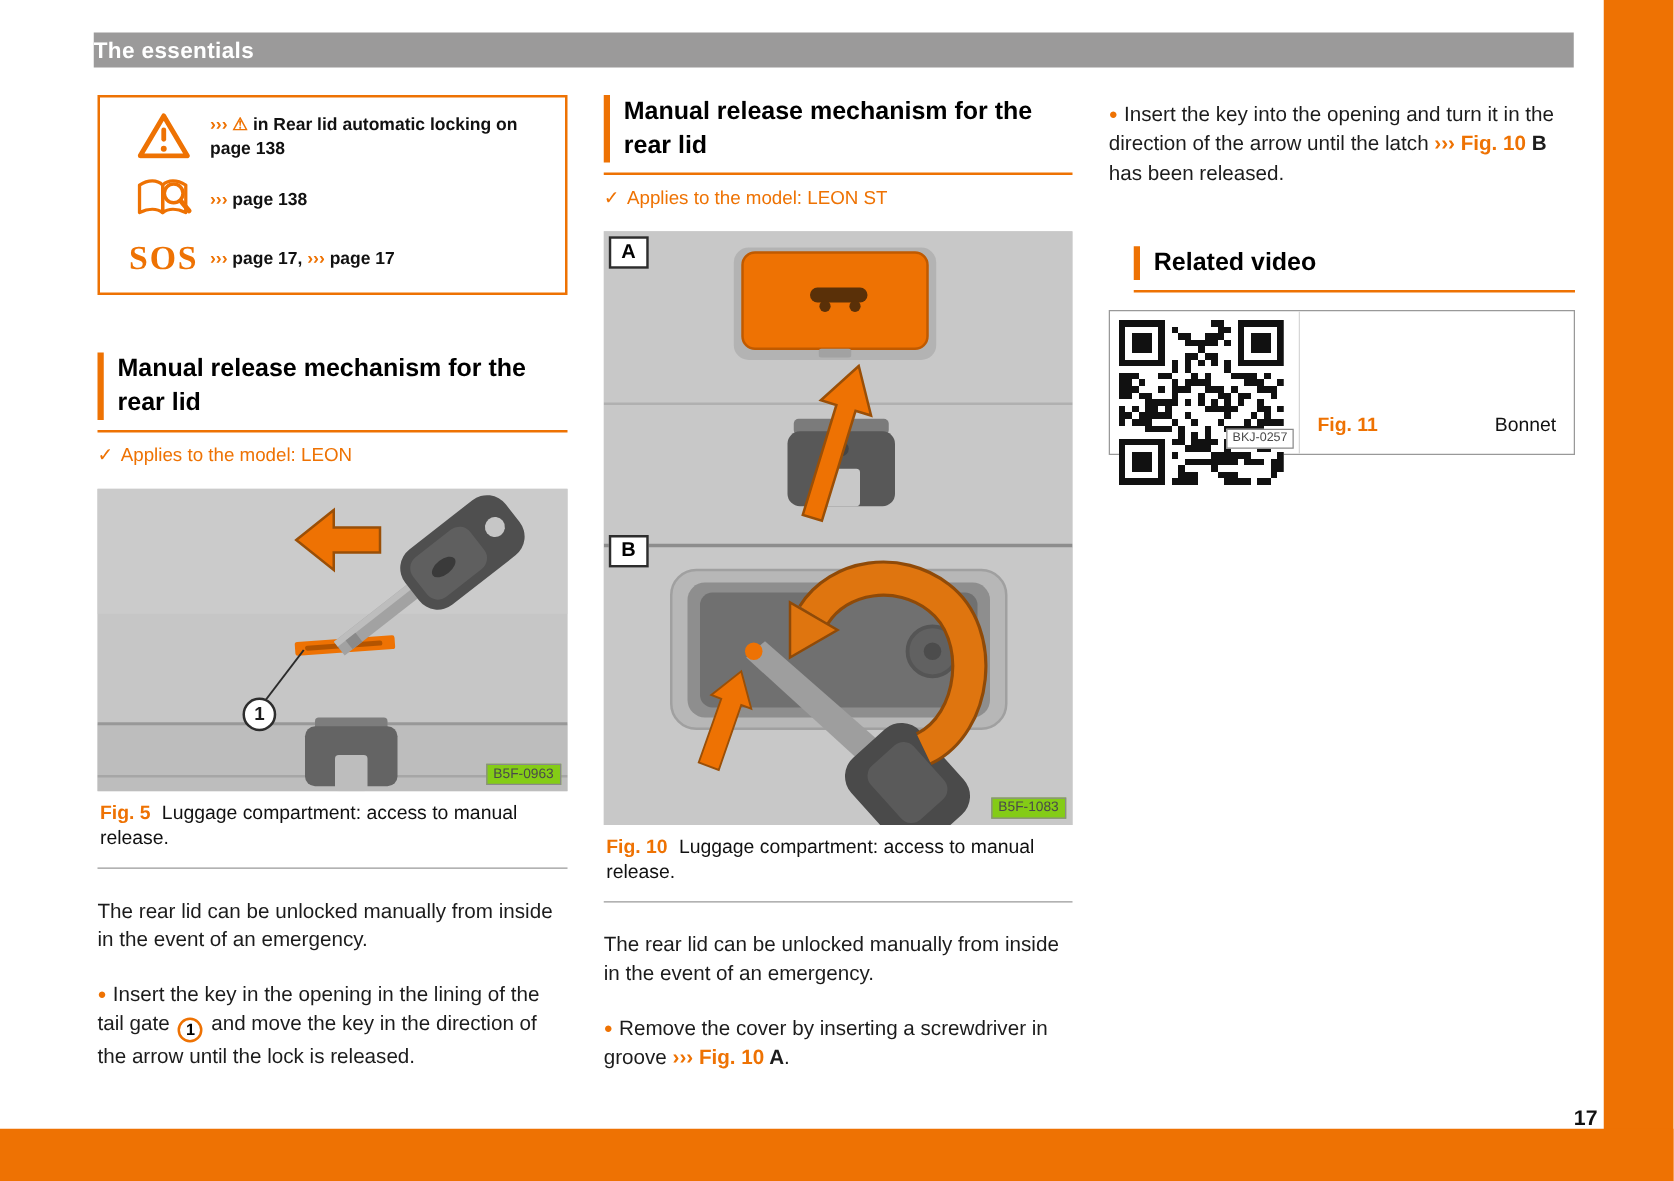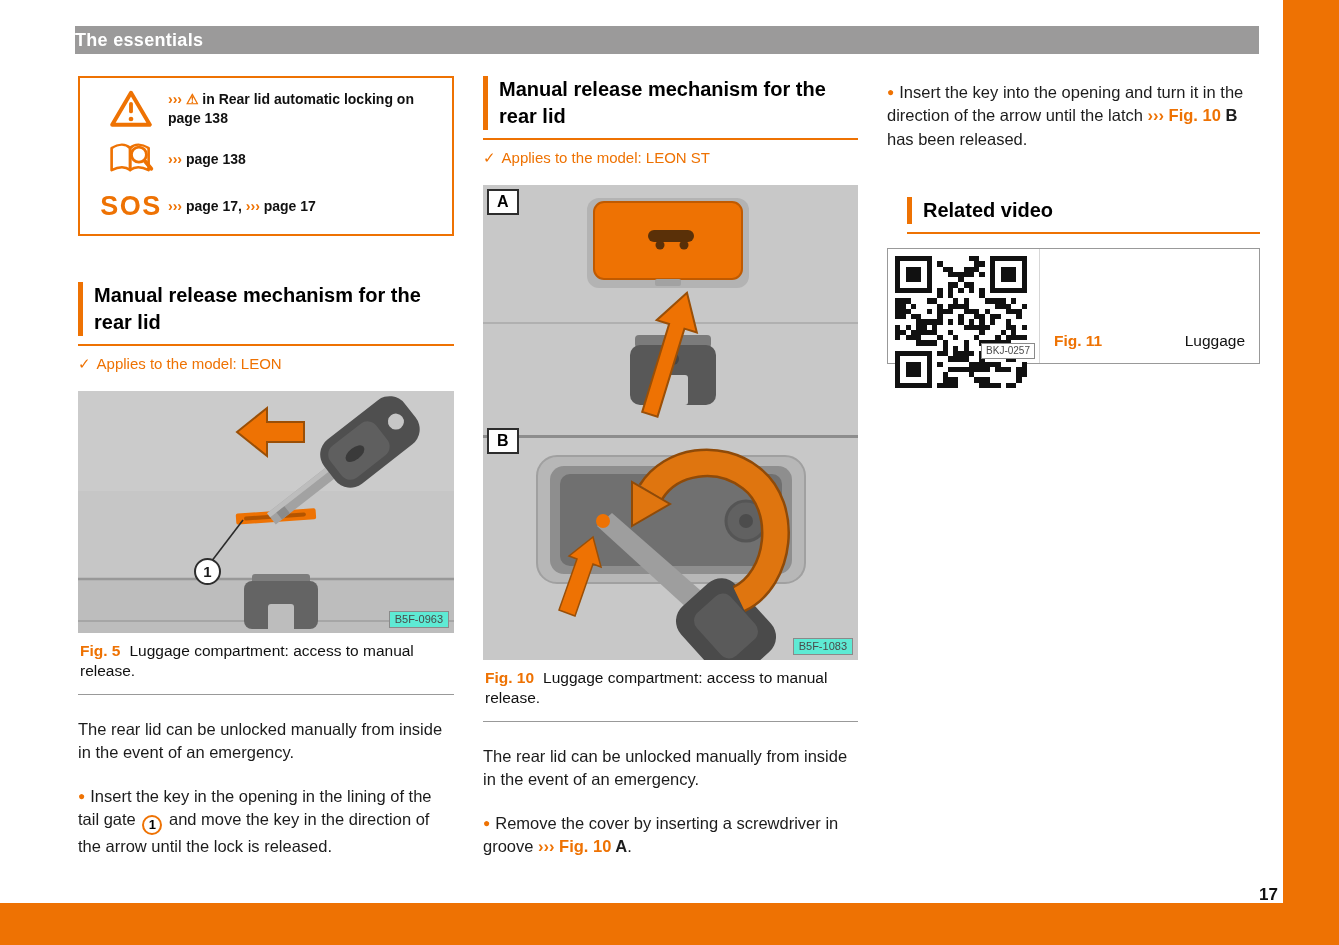--- a/index.html
+++ b/index.html
@@ -27,34 +27,34 @@
   .col2{left:483px;width:375px;}
   .col3{left:887px;width:373px;}
 
   
   .info-box{border:2px solid var(--accent);padding:12px 14px 8px;margin-bottom:46px;}
   .info-row{display:flex;align-items:center;margin-bottom:13px;}
   .info-row:last-child{margin-bottom:4px;}
   .info-icon{flex:0 0 74px;display:flex;align-items:center;justify-content:center;}
   .info-text{font-size:14px;font-weight:bold;line-height:1.35;color:#111;}
   .sos-text{color:var(--accent);font-weight:bold;font-size:27px;letter-spacing:1.5px;
-            font-family:Liberation Sans, sans-serif;}
+            font-family:Liberation Serif, serif;}
 
   
   .sec-head{border-left:5px solid var(--accent);padding-left:11px;font-size:20px;
             line-height:1.35;font-weight:bold;color:#000;}
   .sec-rule{border-top:2px solid var(--accent);margin-top:8px;}
   .applies{margin-top:9px;color:var(--accent);font-size:15px;}
   .applies .check{margin-right:6px;}
   .related-head{margin-top:46px;padding-left:20px;}
 
   
   .figure{position:relative;margin-top:18px;background:var(--figure-bg);line-height:0;}
   .figure svg{display:block;}
-  .fig-ref{position:absolute;right:5px;bottom:5px;background:#5eead4;border:1px solid #8a8a8a;
+  .fig-ref{position:absolute;right:5px;bottom:5px;background:#84cc16;border:1px solid #8a8a8a;
            color:#4a4a4a;font-size:11px;line-height:15px;padding:0 5px;}
   .panel-letter{position:absolute;background:#fff;border:2px solid #2d2d2d;font-weight:bold;
                 font-size:16px;line-height:20px;padding:1px 8px;color:#000;}
   .pl-a{left:4px;top:4px;}
   .pl-b{left:4px;top:243px;}
   .callout-circle{position:absolute;left:116px;top:167px;width:27px;height:27px;background:#fff;
                   border:2px solid #2d2d2d;border-radius:50%;text-align:center;line-height:23px;
                   font-size:15px;font-weight:bold;}
   .caption{padding:8px 2px 12px;border-bottom:1px solid var(--border-gray);font-size:15.5px;
            line-height:1.32;color:#111;}
@@ -531,21 +531,21 @@
                 <rect x="18" y="24" width="1" height="1"></rect>
                 <rect x="19" y="24" width="1" height="1"></rect>
                 <rect x="21" y="24" width="1" height="1"></rect>
                 <rect x="22" y="24" width="1" height="1"></rect>
               </g>
             </svg></div>
         <span class="qr-ref">BKJ-0257</span>
       </div>
       <div class="video-caption">
           <span class="accent b figno">Fig. 11</span>
-          <span>Luggage</span>
+          <span>Bonnet</span>
         </div>
     </div>
   </section>
 
   <div class="edge-right"></div>
   <div class="edge-bottom"></div>
   <div class="page-num">17</div>
 </div>
 
 </body></html>

